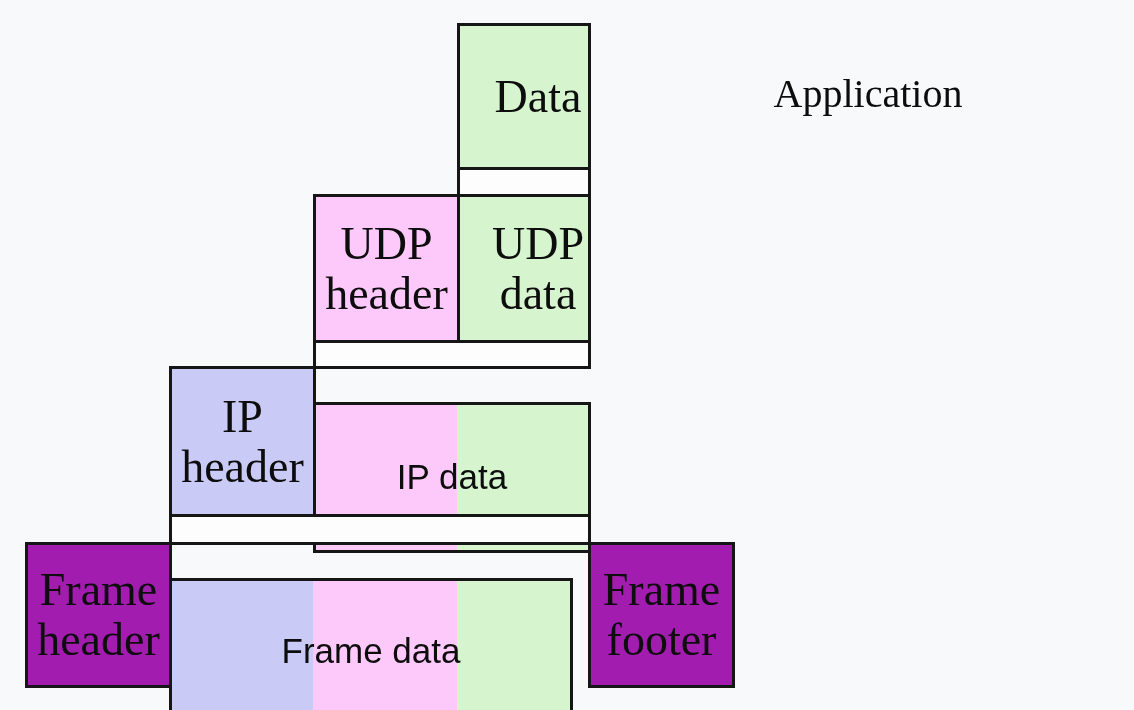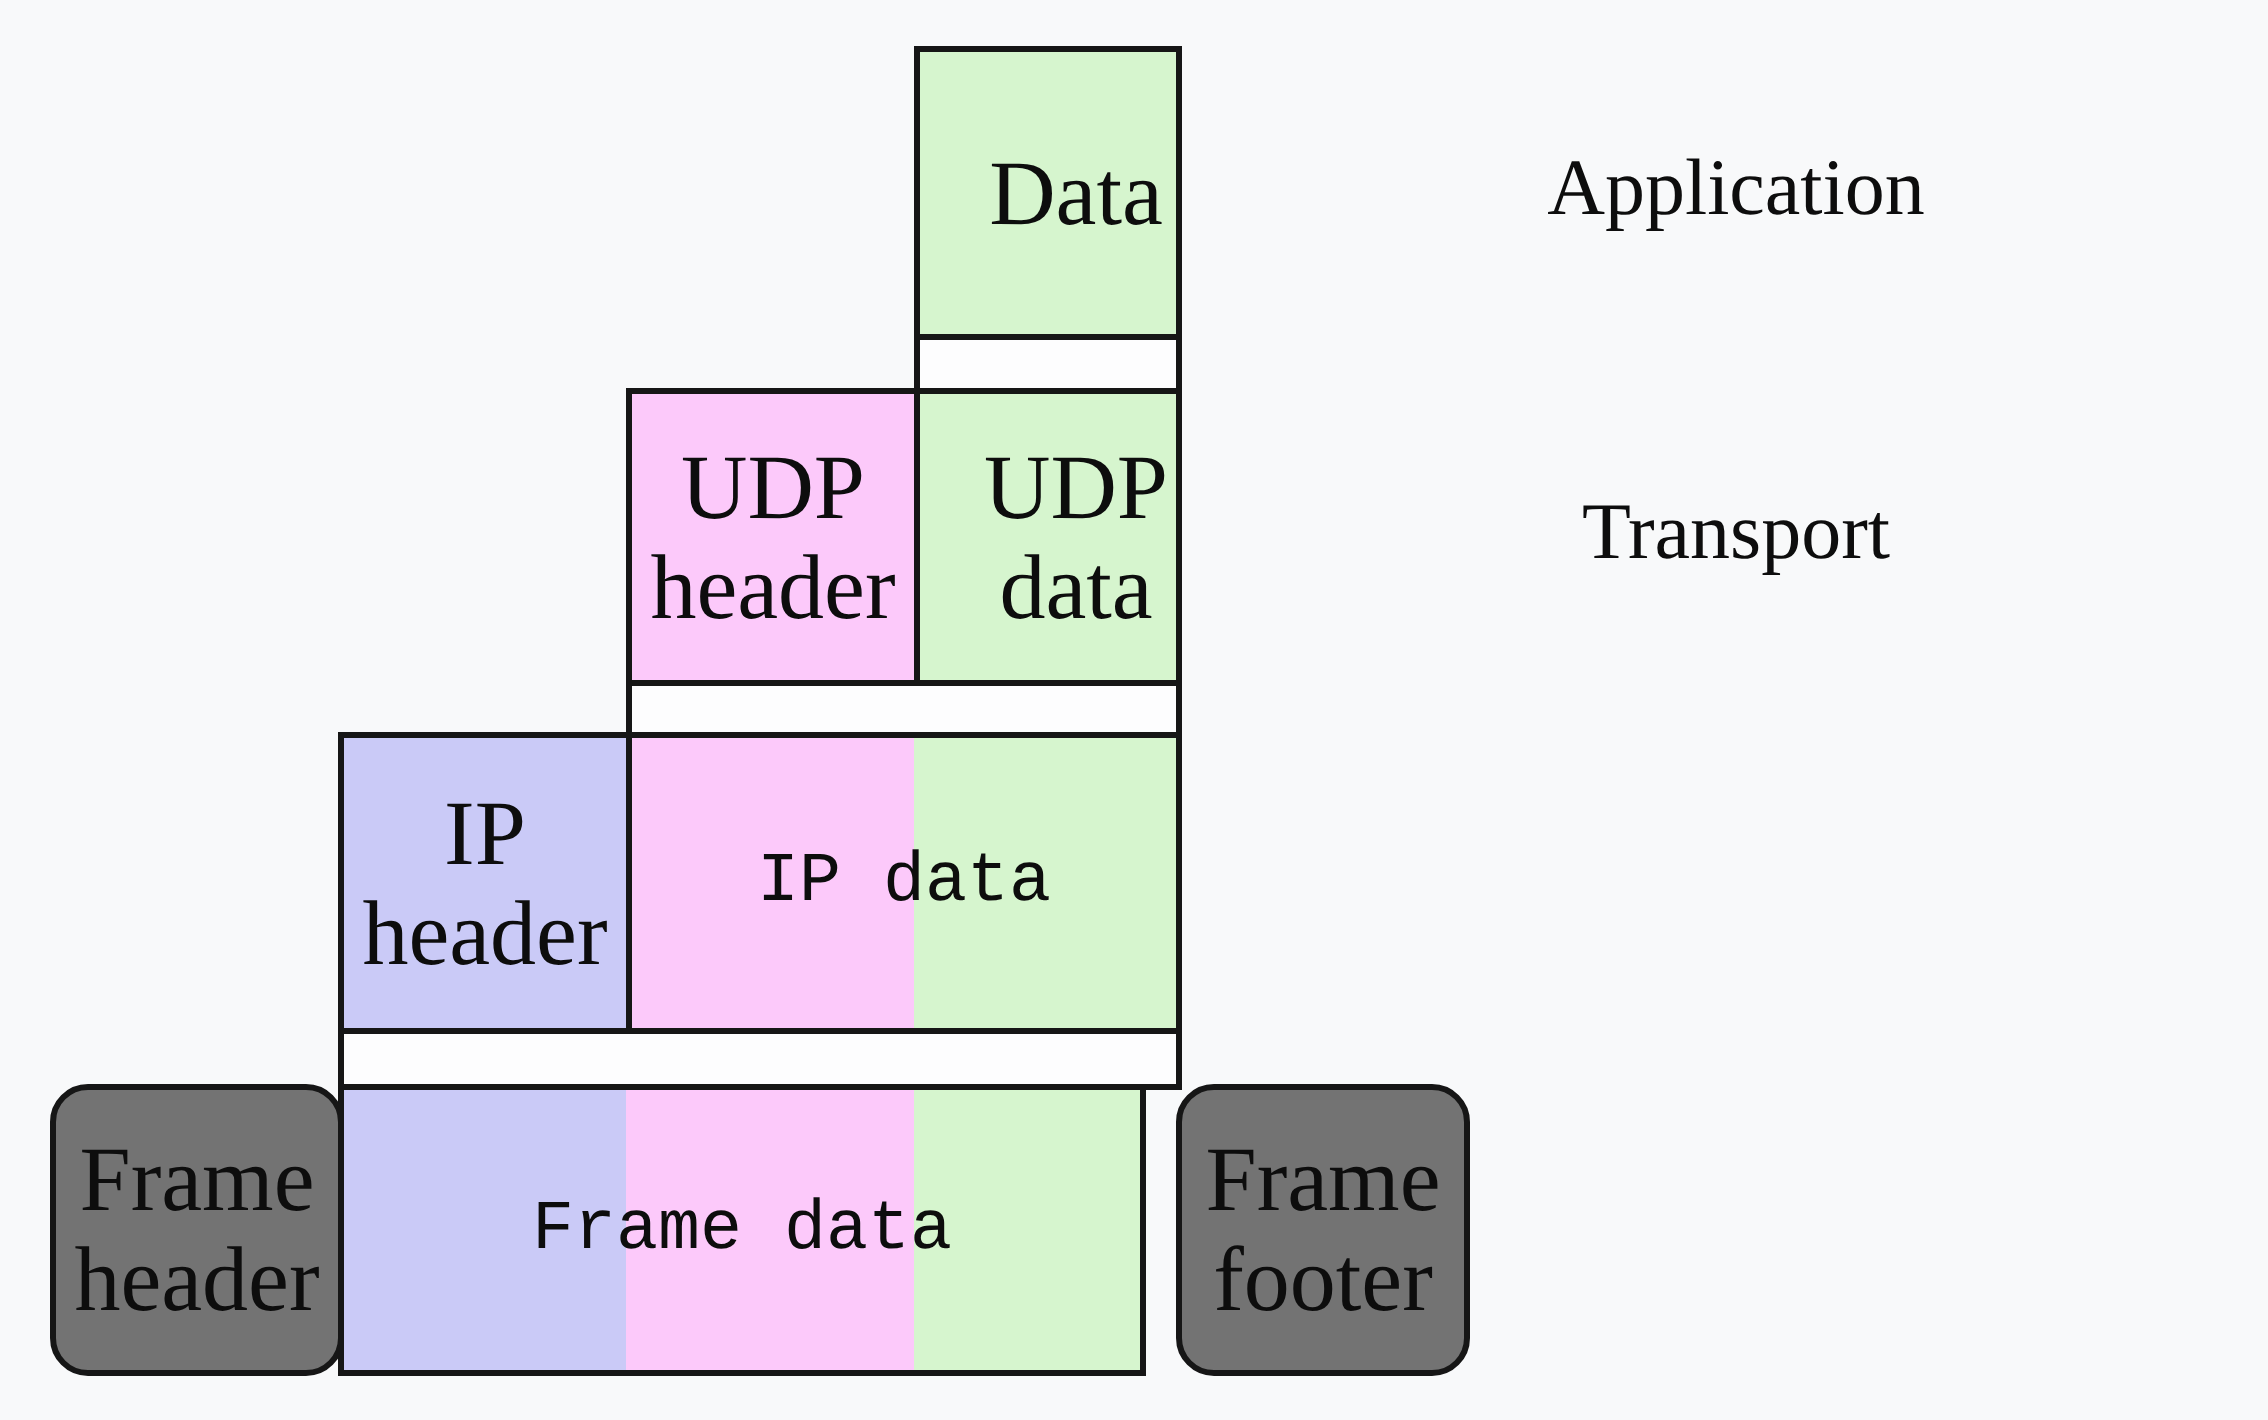--- a/index.html
+++ b/index.html
@@ -19,23 +19,24 @@
     align-items: center;
     justify-content: center;
     text-align: center;
     font-family: "Liberation Serif", serif;
     font-size: 46px;
     line-height: 1.08;
     color: #0d0d0d;
     white-space: pre-line;
   }
   .box.sans {
-    font-family: Liberation Mono, monospace;
+    font-family: Liberation Sans, sans-serif;
     font-size: 35px;
     line-height: 1.1;
+    margin-top: 36px;
   }
   .connector {
     position: absolute;
     box-sizing: border-box;
     border: 3px solid #161616;
     background: #fdfdfe;
   }
   .layer-label {
     position: absolute;
     left: 732px;
@@ -43,21 +44,21 @@
     text-align: center;
     font-family: "Liberation Serif", serif;
     font-size: 40px;
     line-height: 56px;
     color: #0d0d0d;
   }
   
   .fill-green    { background: #d6f5ce; padding-left: 28px; }
   .fill-pink     { background: #fcc9fa; }
   .fill-lavender { background: #cacaf7; }
-  .fill-teal     { background: #737373; border-radius: 19px; }
+  .fill-teal     { background: #a21caf; }
   .fill-ipdata   {
     background: linear-gradient(to right, #fcc9fa 0px, #fcc9fa 144px, #d6f5ce 144px, #d6f5ce 100%);
     background-origin: border-box; background-clip: border-box;
   }
   .fill-framedata {
     background: linear-gradient(to right, #cacaf7 0px, #cacaf7 144px, #fcc9fa 144px, #fcc9fa 288px, #d6f5ce 288px, #d6f5ce 100%);
     background-origin: border-box; background-clip: border-box;
   }
 </style>
 </head>
@@ -82,15 +83,14 @@
 
   <div class="connector" style="left:169px; top:514px; width:422px; height:31px;"></div>
 
   <div class="box fill-teal" style="left:25px; top:542px; width:147px; height:146px;">Frame
 header</div>
   <div class="box sans fill-framedata" style="left:169px; top:542px; width:404px; height:146px;">Frame data</div>
   <div class="box fill-teal" style="left:588px; top:542px; width:147px; height:146px;">Frame
 footer</div>
 
   <div class="layer-label" style="top:66px;">Application</div>
-  <div class="layer-label" style="top:238px;">Transport</div>
 
 </div>
 
 </body></html>

